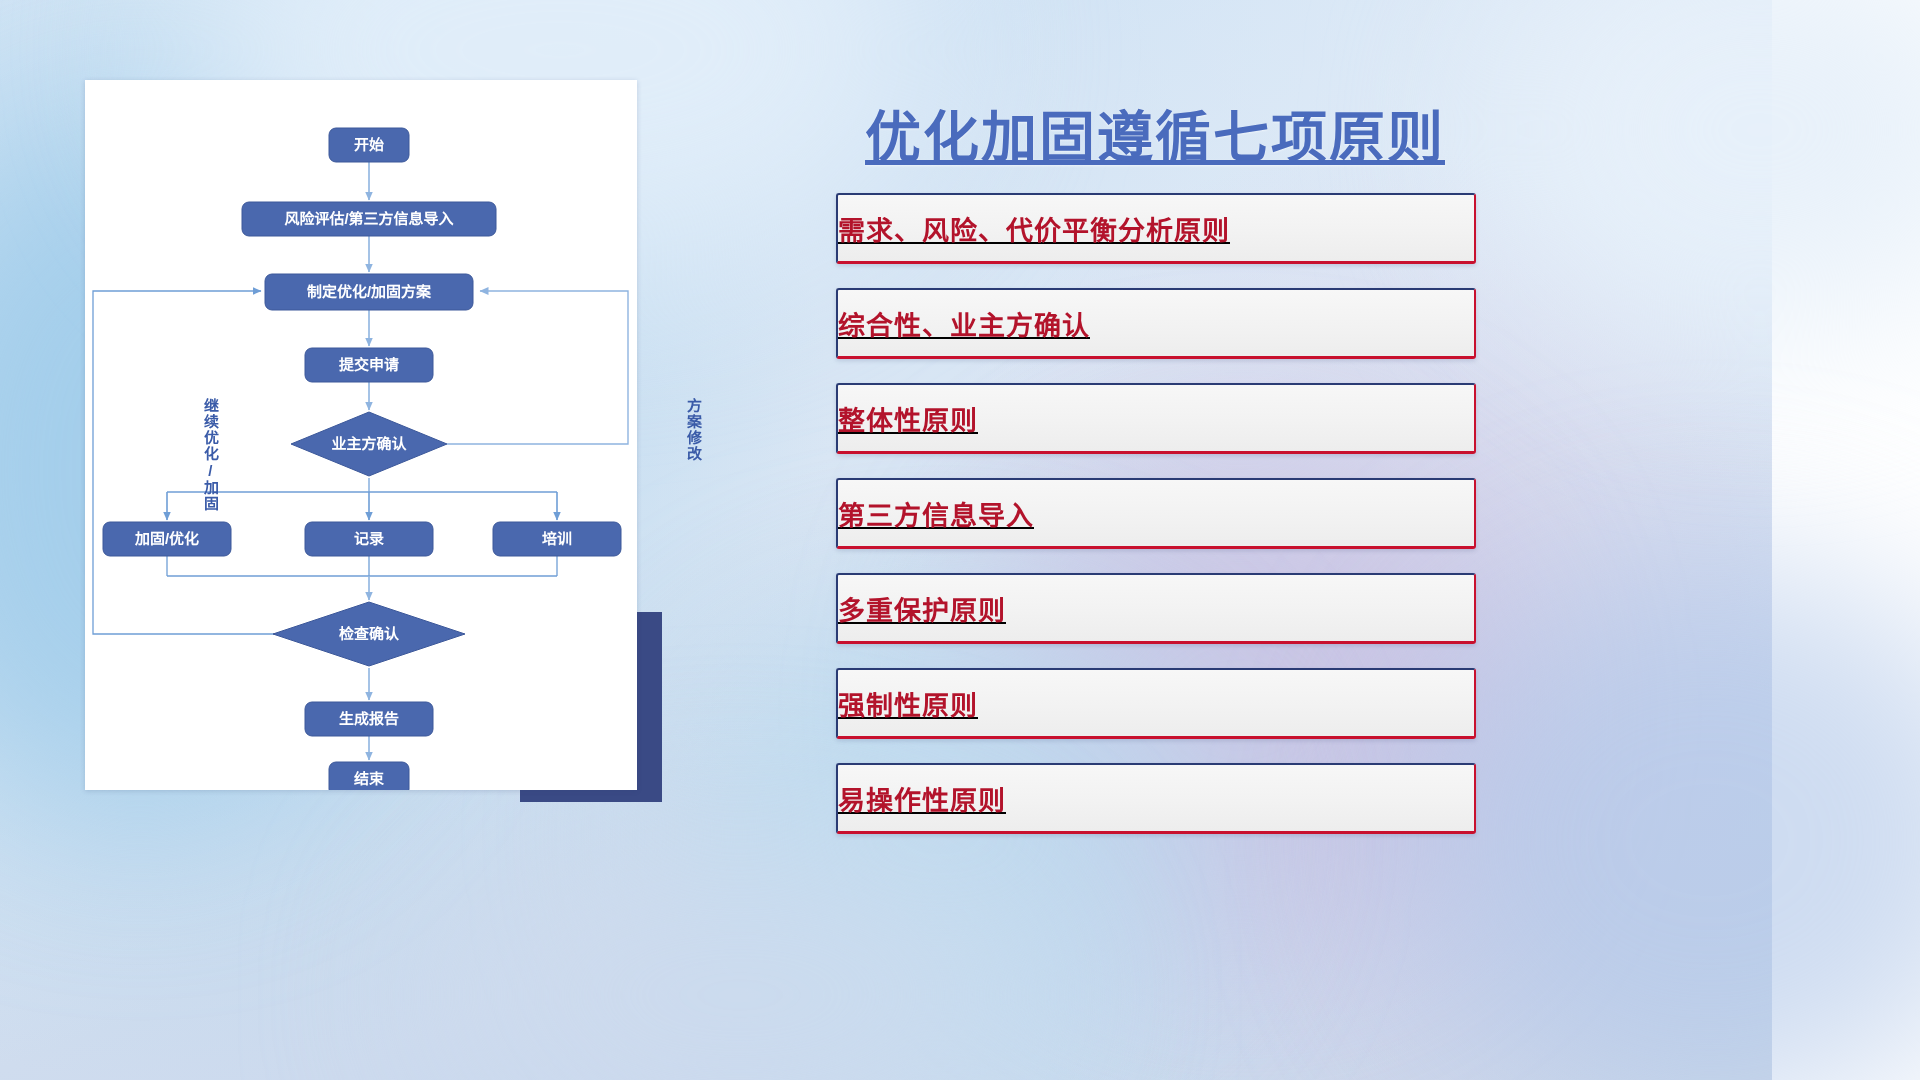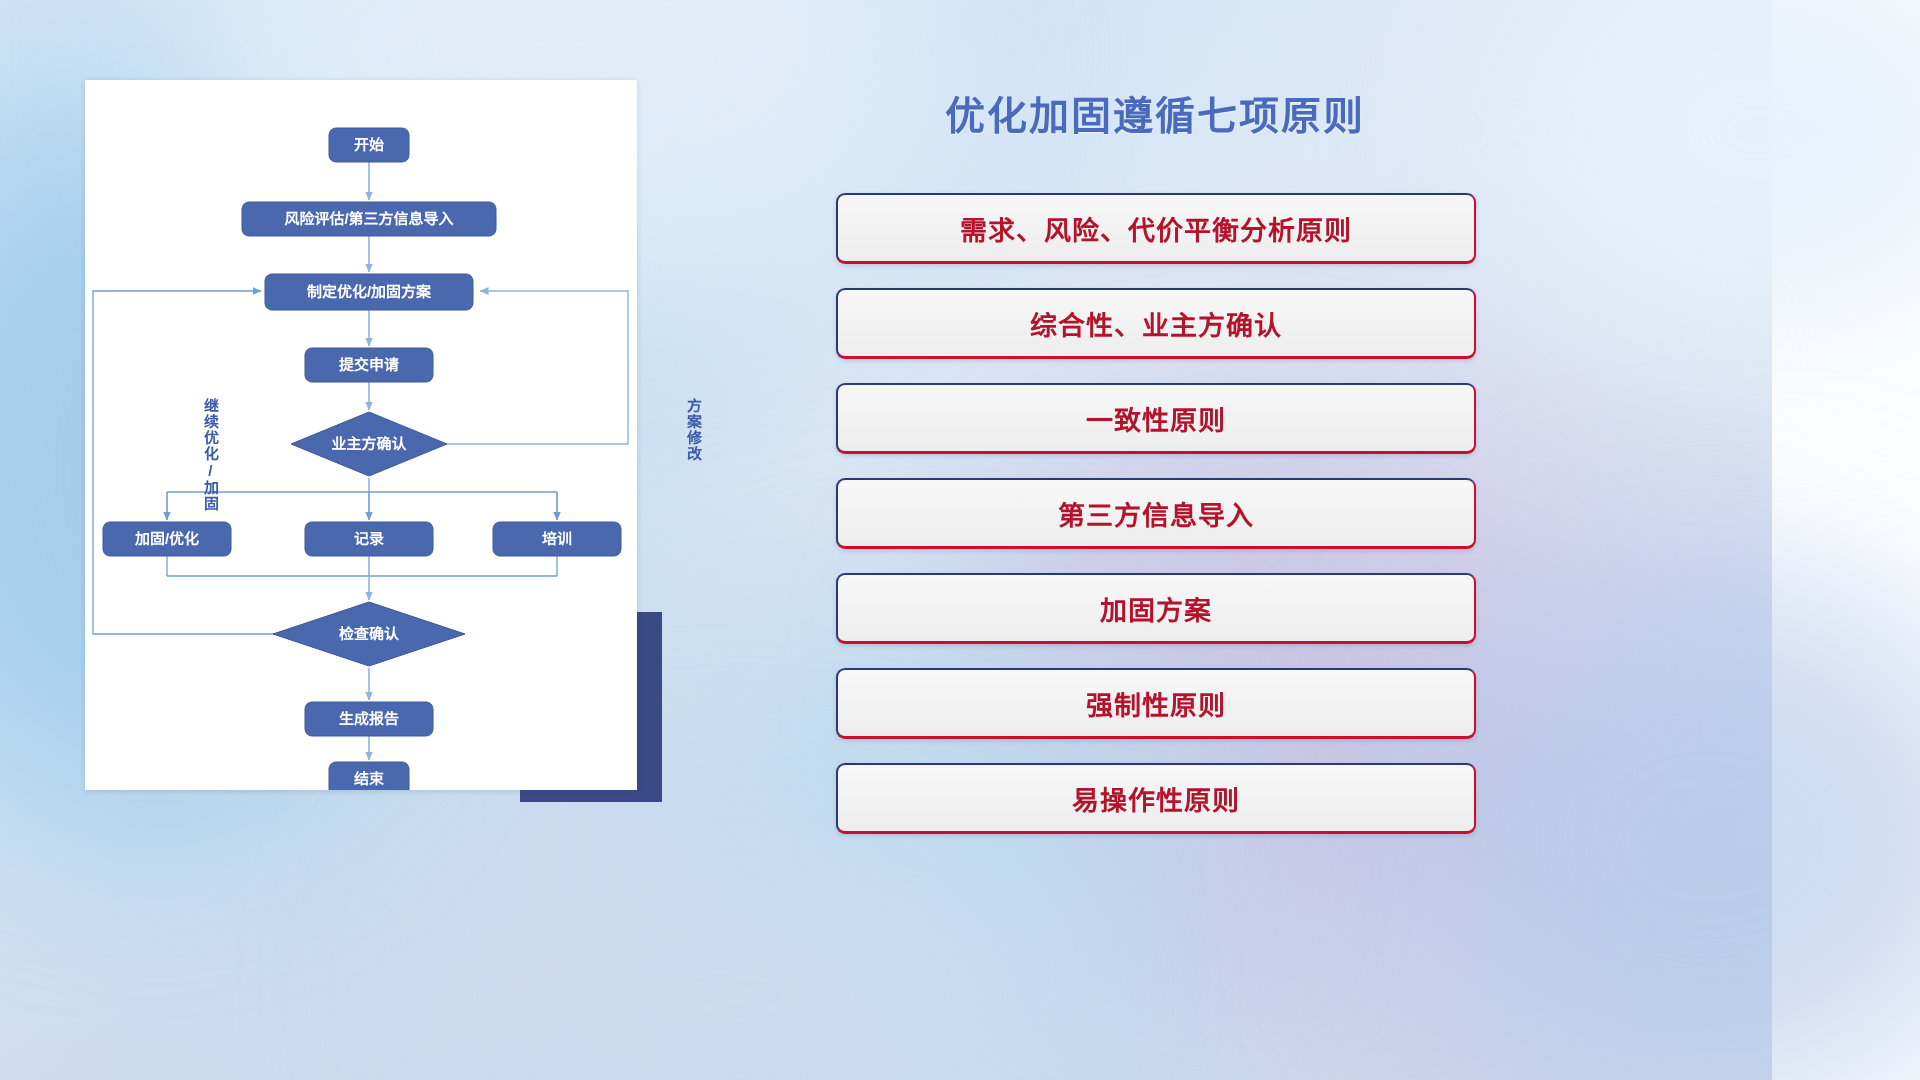--- a/index.html
+++ b/index.html
@@ -72,51 +72,53 @@
     line-height: 1.06;
     white-space: nowrap;
   }
   #loop-label-left  { left: 117px; top: 318px; }
   #loop-label-right { left: 600px; top: 318px; }
 
   
   #title {
     position: absolute;
     left: 830px;
-    top: 84px;
+    top: 92px;
     width: 650px;
     text-align: center;
     color: #4a6bbd;
-    font-size: 40px;
+    font-size: 56px;
     font-weight: bold;
     letter-spacing: 2px;
     text-shadow: 0 1px 2px rgba(255,255,255,0.55);
+    text-decoration: underline;
   }
 
   #cards {
     position: absolute;
     left: 836px;
     top: 193px;
     width: 640px;
   }
 
   .p-card {
     position: relative;
     height: 66px;
     margin-bottom: 24px;
-    border-radius: 9px;
+    border-radius: 3px;
     background: linear-gradient(180deg, #f7f7f7 0%, #f2f2f2 55%, #ededed 100%);
     border-top: 2px solid #2a3b74;
     border-left: 2px solid #2a3b74;
     border-right: 2px solid #c8102e;
     border-bottom: 3px solid #c8102e;
     box-shadow: 0 2px 4px rgba(60,80,130,0.18);
     display: flex;
     align-items: center;
-    justify-content: center;
+    justify-content: flex-start;
+    text-decoration: underline;
   }
   .p-card-label {
     color: #b3132b;
     font-size: 27px;
     font-weight: 600;
     letter-spacing: 1px;
   }
 </style>
 </head>
 <body>
@@ -231,27 +233,27 @@
   <div id="title">优化加固遵循七项原则</div>
 
   <div id="cards">
     <div class="p-card">
       <span class="p-card-label">需求、风险、代价平衡分析原则</span>
     </div>
     <div class="p-card">
       <span class="p-card-label">综合性、业主方确认</span>
     </div>
     <div class="p-card">
-      <span class="p-card-label">一致性原则</span>
+      <span class="p-card-label">整体性原则</span>
     </div>
     <div class="p-card">
       <span class="p-card-label">第三方信息导入</span>
     </div>
     <div class="p-card">
-      <span class="p-card-label">加固方案</span>
+      <span class="p-card-label">多重保护原则</span>
     </div>
     <div class="p-card">
       <span class="p-card-label">强制性原则</span>
     </div>
     <div class="p-card">
       <span class="p-card-label">易操作性原则</span>
     </div>
   </div>
 
 </div>

